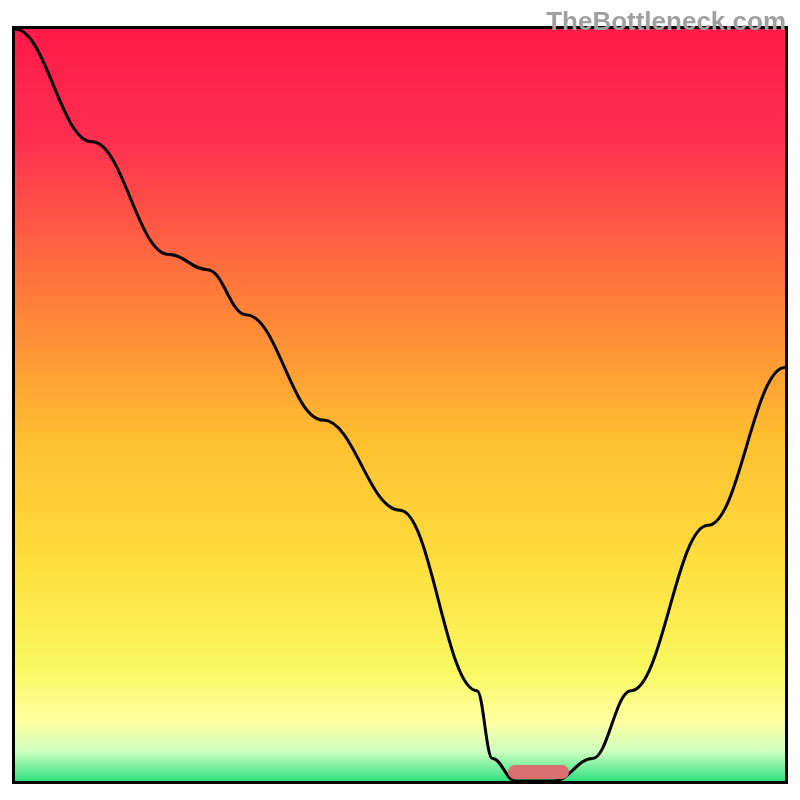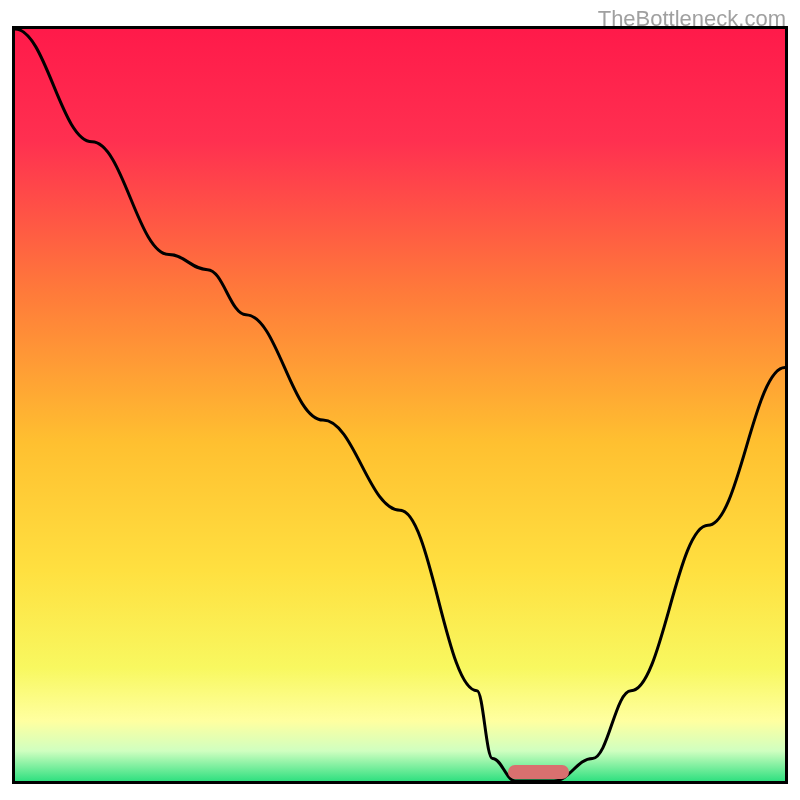--- a/index.html
+++ b/index.html
@@ -11,22 +11,22 @@
       width: 800px;
       height: 800px;
       background: white;
       position: relative;
       font-family: Arial, sans-serif;
     }
     .watermark {
       position: absolute;
       top: 6px;
       right: 14px;
-      font-size: 22px;
-      font-weight: normal;
+      font-size: 26px;
+      font-weight: bold;
       color: #a0a0a0;
       z-index: 10;
       margin-left: 8px;
     }
     .chart-container {
       position: absolute;
       top: 26px;
       left: 12px;
       width: 776px;
       height: 758px;

